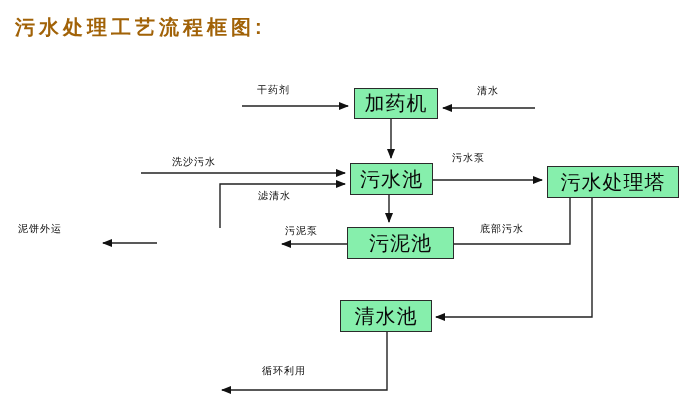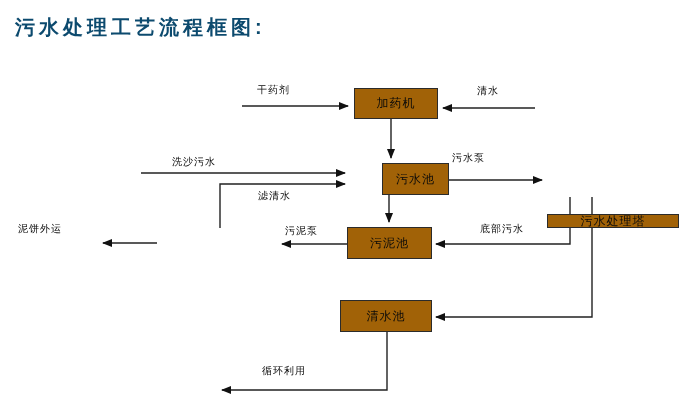--- a/index.html
+++ b/index.html
@@ -2,37 +2,37 @@
 <html><head>
 <meta charset="utf-8">
 <style>
   html,body{margin:0;padding:0;background:#fff;}
   .canvas{
     position:relative;width:700px;height:420px;background:#ffffff;overflow:hidden;
     font-family:"Liberation Sans","DejaVu Sans",sans-serif;color:#000;
   }
   .title{
     position:absolute;left:15px;top:14px;margin:0;
-    font-size:20px;font-weight:bold;letter-spacing:4px;color:#0c4a6e;white-space:nowrap;
+    font-size:20px;font-weight:bold;letter-spacing:4px;color:#a16207;white-space:nowrap;
   }
   .wires{position:absolute;left:0;top:0;}
   .wire{fill:none;stroke:#222222;stroke-width:1.4px;}
   .node{
-    position:absolute;background:#a16207;border:1.5px solid #2b2b2b;box-sizing:border-box;
+    position:absolute;background:#86efac;border:1.5px solid #2b2b2b;box-sizing:border-box;
     display:flex;align-items:center;justify-content:center;
-    font-size:12px;color:#0a0a0a;white-space:nowrap;letter-spacing:1px;
+    font-size:20px;color:#0a0a0a;white-space:nowrap;letter-spacing:1px;
   }
   .lbl{
     position:absolute;font-size:10px;color:#0a0a0a;white-space:nowrap;letter-spacing:1px;
   }
   
   .n-dosing{left:354px;top:88px;width:84px;height:31px;}
-  .n-sewage-pool{left:350px;top:163px;width:67px;height:32px;margin-left:32px;}
-  .n-tower{left:547px;top:166px;width:132px;height:14px;margin-top:48px;}
-  .n-sludge-pool{left:347px;top:227px;width:85px;height:32px;}
+  .n-sewage-pool{left:350px;top:163px;width:83px;height:32px;}
+  .n-tower{left:547px;top:166px;width:132px;height:32px;}
+  .n-sludge-pool{left:347px;top:227px;width:107px;height:32px;}
   .n-belt-press{left:157px;top:228px;width:120px;height:30px;}
   .n-clean-pool{left:340px;top:300px;width:92px;height:32px;}
   
   .l-dry-chemical{left:257px;top:83px;}
   .l-clean-water{left:477px;top:84px;}
   .l-sand-washing{left:172px;top:155px;}
   .l-sewage-pump{left:452px;top:151px;}
   .l-filtered-water{left:258px;top:189px;}
   .l-sludge-pump{left:285px;top:224px;}
   .l-bottom-sewage{left:480px;top:222px;}

